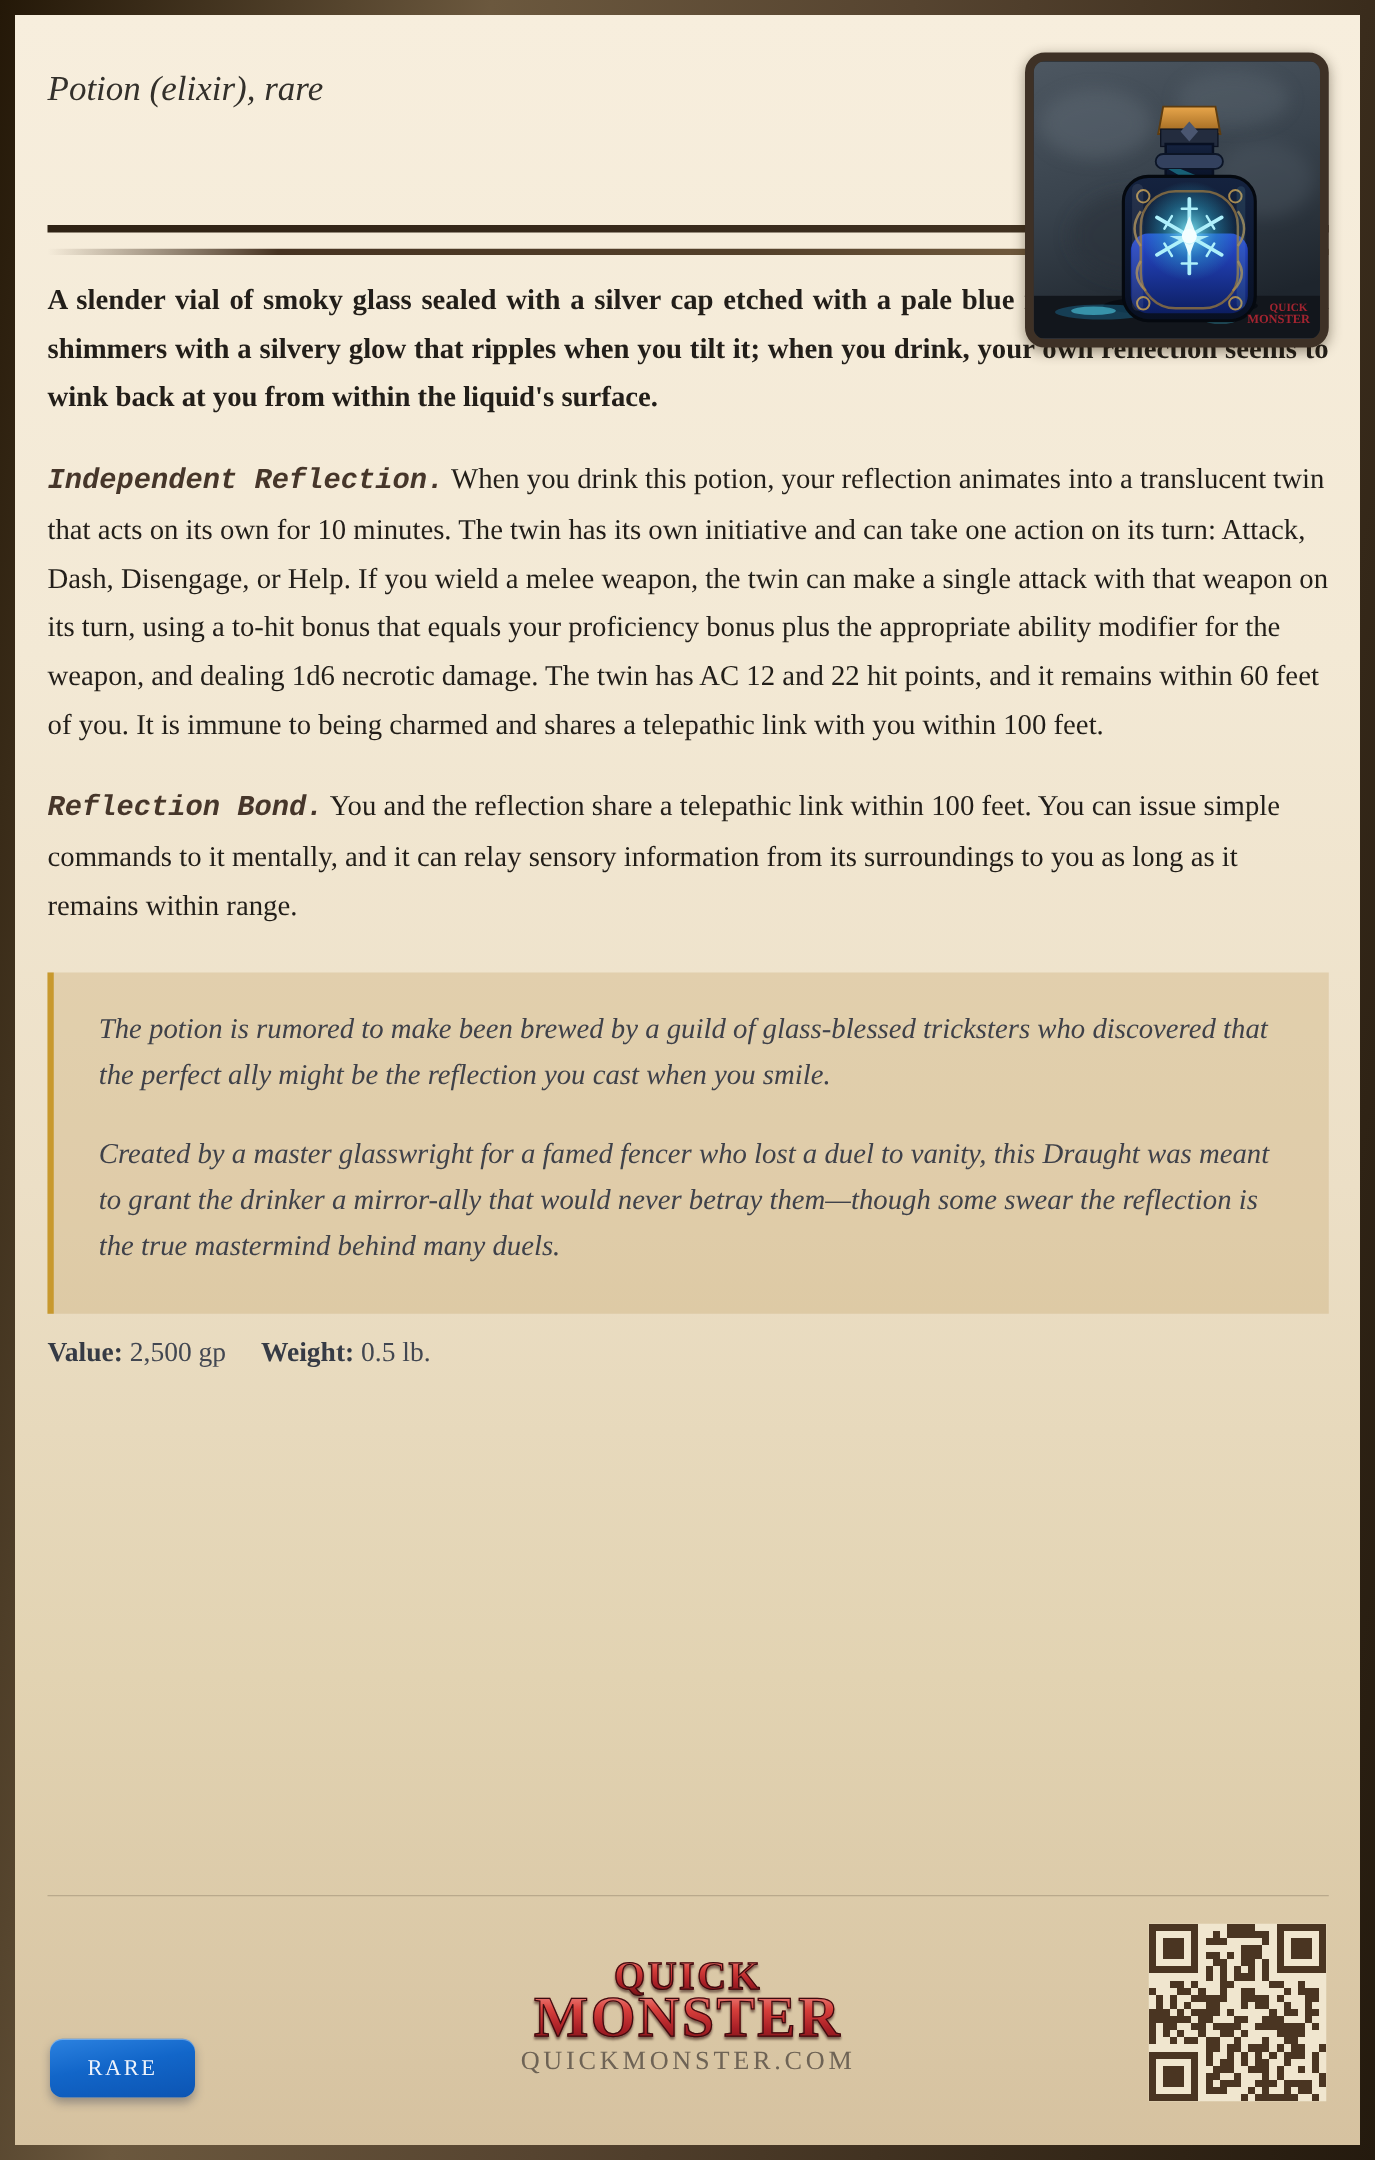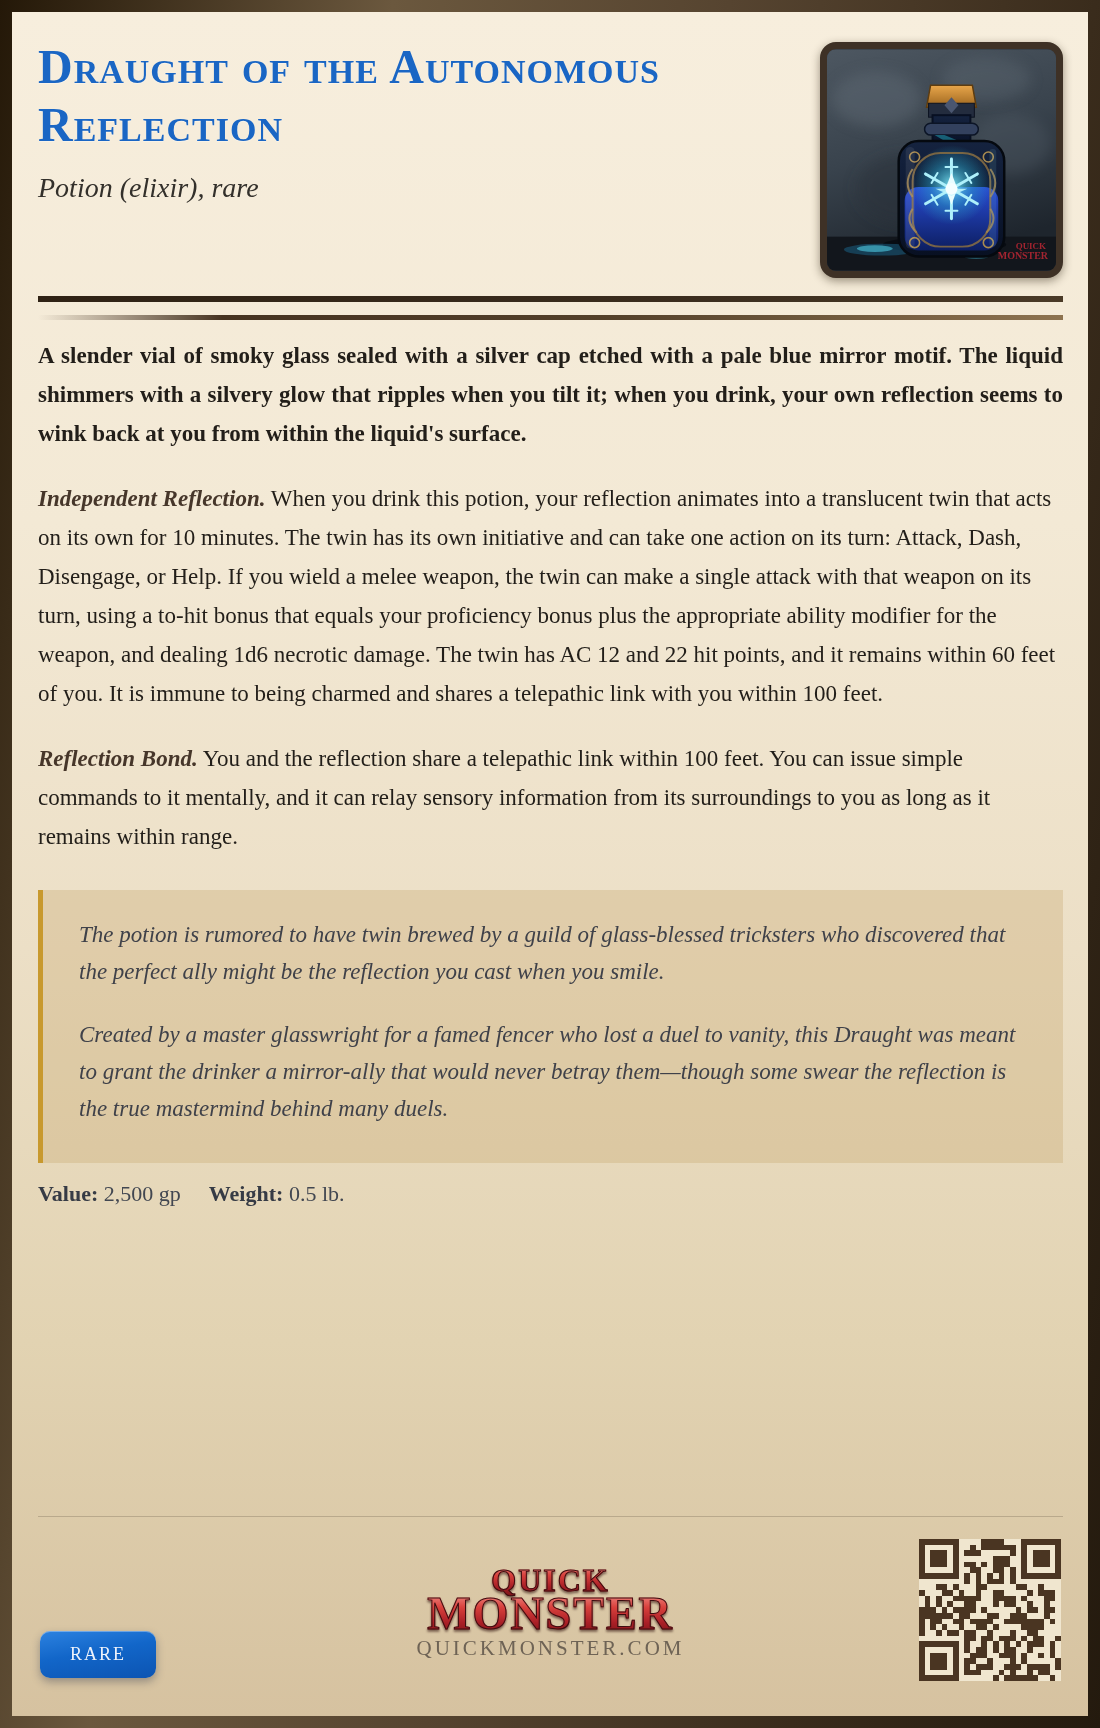--- a/index.html
+++ b/index.html
@@ -76,20 +76,21 @@
   .para{
     font-size:23px;
     line-height:39px;
     margin:0 0 26px 0;
   }
   .para.justify{text-align:justify;font-weight:bold;}
   .feature-name{
     font-weight:700;
     font-style:italic;
     color:#46362a;
+    font-family:Liberation Mono, monospace;
   }
   
   .lore-box{
     margin-top:34px;
     background:rgba(196,162,104,0.30);
     border-left:5px solid var(--accent-gold);
     padding:26px 36px 10px 36px;
   }
   .lore-para{
     font-size:23px;
@@ -160,21 +161,20 @@
     background:#f0e6cf;
   }
   .qr-box svg{display:block;width:100%;height:100%;}
 </style>
 </head>
 <body>
 
 <div class="frame">
   <div class="page">
 
-    <div class="title">Draught of the Autonomous Reflection</div>
     <div class="subtitle">Potion (elixir), rare</div>
 
     <div class="hero-image">
       <svg viewBox="0 0 230 222">
         <defs>
           <linearGradient id="bgGrad" x1="0" y1="0" x2="0.3" y2="1">
             <stop offset="0" stop-color="#4d5761"></stop>
               <stop offset="0.5" stop-color="#39434d"></stop>
               <stop offset="1" stop-color="#1e252d"></stop>
           </linearGradient>
@@ -264,21 +264,21 @@
       </p>
 
       <p class="para">
         <span class="feature-name">Reflection Bond.</span>
         <span>You and the reflection share a telepathic link within 100 feet. You can issue simple commands to it mentally, and it can relay sensory information from its surroundings to you as long as it remains within range.</span>
       </p>
 
     </div>
 
     <div class="lore-box">
-      <p class="lore-para">The potion is rumored to have twin brewed by a guild of glass-blessed tricksters who discovered that the perfect ally might be the reflection you cast when you smile.</p>
+      <p class="lore-para">The potion is rumored to make been brewed by a guild of glass-blessed tricksters who discovered that the perfect ally might be the reflection you cast when you smile.</p>
       <p class="lore-para">Created by a master glasswright for a famed fencer who lost a duel to vanity, this Draught was meant to grant the drinker a mirror-ally that would never betray them—though some swear the reflection is the true mastermind behind many duels.</p>
     </div>
 
     <div class="stats">
       <span class="pair"><span class="label">Value:</span> <span>2,500 gp</span></span><span class="pair"><span class="label">Weight:</span> <span>0.5 lb.</span></span>
     </div>
 
     <div class="footer">
       <div class="footer-divider"></div>
       <div class="rarity-badge">RARE</div>

